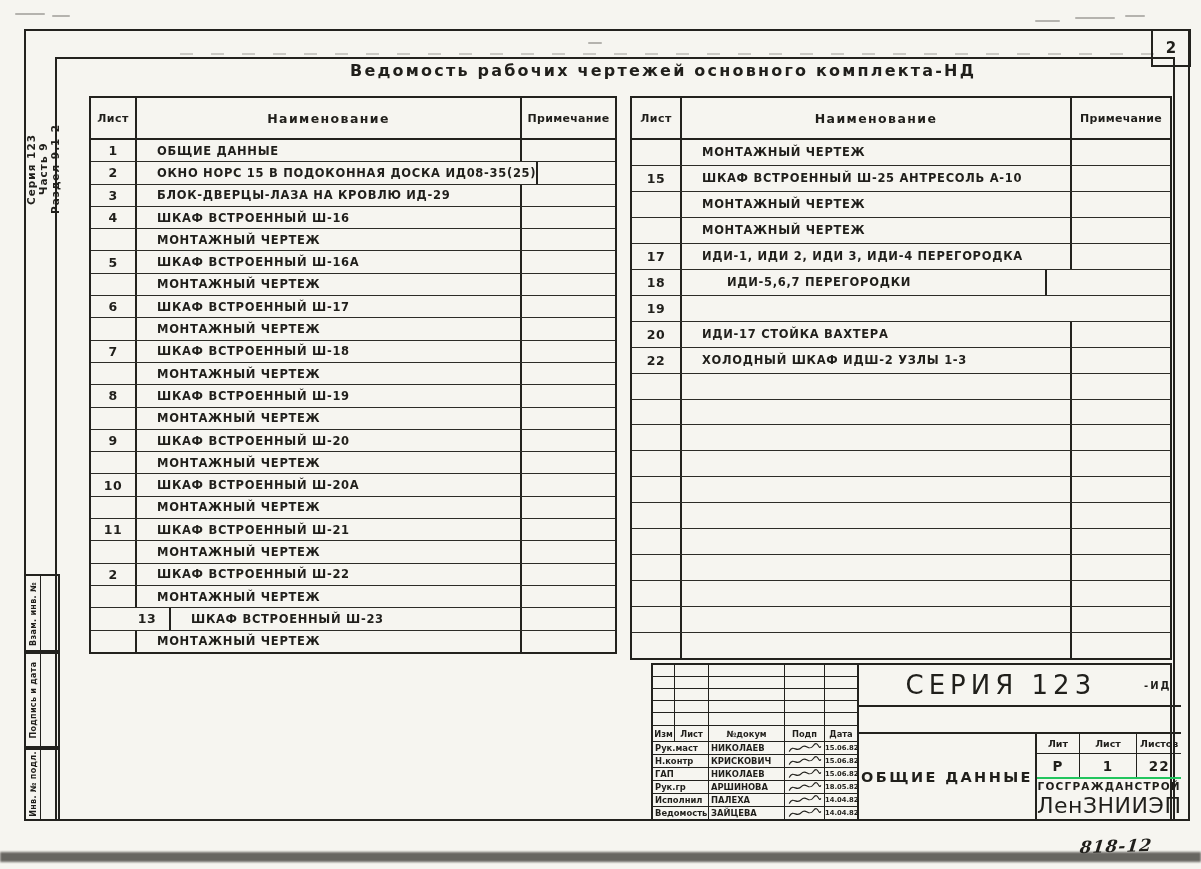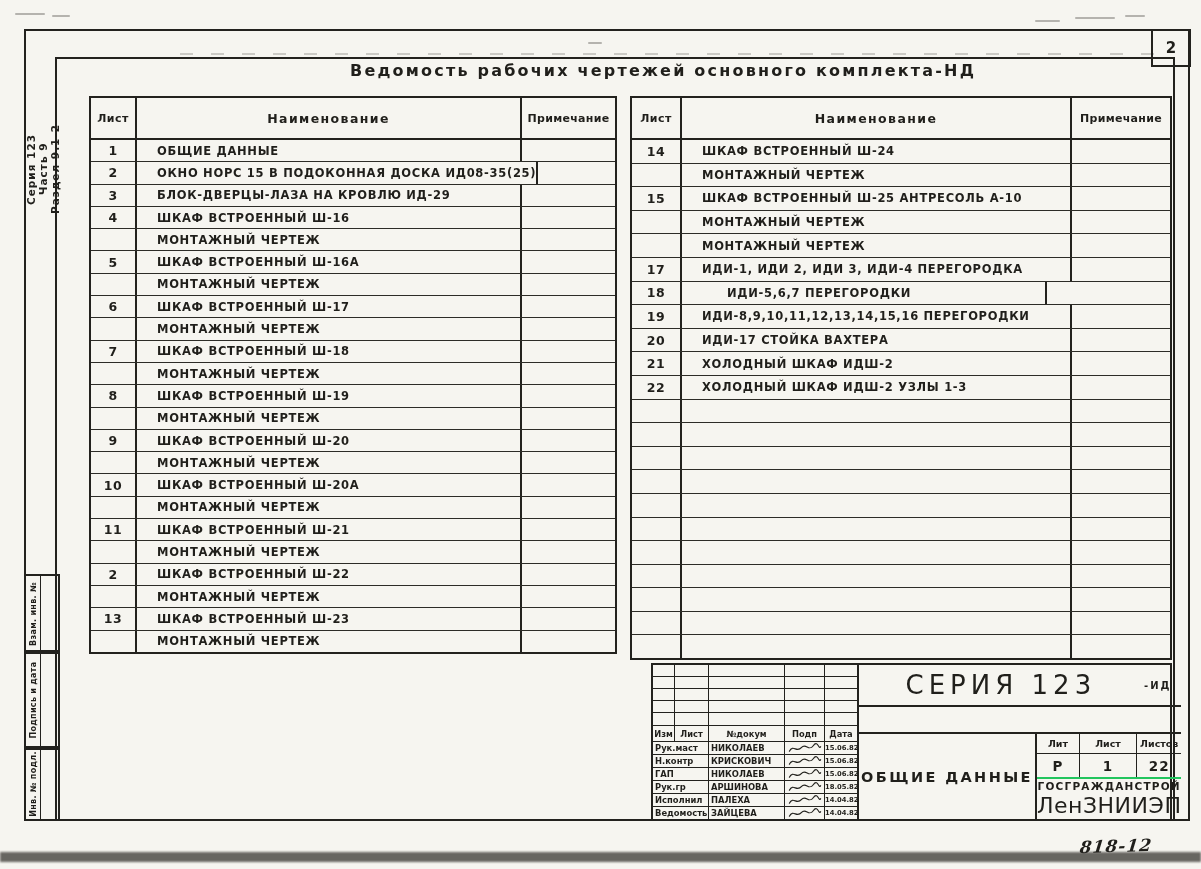--- a/index.html
+++ b/index.html
@@ -256,46 +256,41 @@
         <div class="wt-row" style="grid-template-columns: 46px 1fr 93px;">
           <div class="c-num col-border">2</div>
           <div class="c-name col-border">ШКАФ ВСТРОЕННЫЙ Ш-22</div>
           <div class="c-note"></div>
         </div>
         <div class="wt-row" style="grid-template-columns: 46px 1fr 93px;">
           <div class="c-num col-border"></div>
           <div class="c-name col-border">МОНТАЖНЫЙ ЧЕРТЕЖ</div>
           <div class="c-note"></div>
         </div>
-        <div class="wt-row" style="grid-template-columns: 46px 1fr 93px;">
+        <div class="wt-row" style="grid-template-columns: 46px 1fr 93px; padding-left: 34px;">
           <div class="c-num col-border">13</div>
           <div class="c-name col-border">ШКАФ ВСТРОЕННЫЙ Ш-23</div>
           <div class="c-note"></div>
         </div>
         <div class="wt-row" style="grid-template-columns: 46px 1fr 93px;">
           <div class="c-num col-border"></div>
           <div class="c-name col-border">МОНТАЖНЫЙ ЧЕРТЕЖ</div>
           <div class="c-note"></div>
         </div>
       </div>
   </div>
 
   <div class="wtable" style="left:630px; top:96px; width:538px; height:560px;">
     <div class="wt-head" style="grid-template-columns:50px 1fr 98px;">
       <div class="hcell col-border" style="font-size:11px; letter-spacing:.5px;">Лист</div>
       <div class="hcell col-border">Наименование</div>
       <div class="hcell" style="font-size:11px; letter-spacing:.3px;">Примечание</div>
     </div>
     <div class="wt-body" id="right-body">
         <div class="wt-row" style="grid-template-columns: 50px 1fr 98px;">
-          <div class="c-num col-border">14</div>
-          <div class="c-name col-border">ШКАФ ВСТРОЕННЫЙ Ш-24</div>
-          <div class="c-note"></div>
-        </div>
-        <div class="wt-row" style="grid-template-columns: 50px 1fr 98px;">
           <div class="c-num col-border"></div>
           <div class="c-name col-border">МОНТАЖНЫЙ ЧЕРТЕЖ</div>
           <div class="c-note"></div>
         </div>
         <div class="wt-row" style="grid-template-columns: 50px 1fr 98px;">
           <div class="c-num col-border">15</div>
           <div class="c-name col-border">ШКАФ ВСТРОЕННЫЙ Ш-25 АНТРЕСОЛЬ А-10</div>
           <div class="c-note"></div>
         </div>
         <div class="wt-row" style="grid-template-columns: 50px 1fr 98px;">
@@ -313,31 +308,25 @@
           <div class="c-name col-border">ИДИ-1, ИДИ 2, ИДИ 3, ИДИ-4 ПЕРЕГОРОДКА</div>
           <div class="c-note"></div>
         </div>
         <div class="wt-row" style="grid-template-columns: 50px 1fr 98px; gap: 25px;">
           <div class="c-num col-border">18</div>
           <div class="c-name col-border">ИДИ-5,6,7 ПЕРЕГОРОДКИ</div>
           <div class="c-note"></div>
         </div>
         <div class="wt-row" style="grid-template-columns: 50px 1fr 98px;">
           <div class="c-num col-border">19</div>
-          <div class="c-name col-border">ИДИ-8,9,10,11,12,13,14,15,16 ПЕРЕГОРОДКИ</div>
           <div class="c-note"></div>
         </div>
         <div class="wt-row" style="grid-template-columns: 50px 1fr 98px;">
           <div class="c-num col-border">20</div>
           <div class="c-name col-border">ИДИ-17 СТОЙКА ВАХТЕРА</div>
-          <div class="c-note"></div>
-        </div>
-        <div class="wt-row" style="grid-template-columns: 50px 1fr 98px;">
-          <div class="c-num col-border">21</div>
-          <div class="c-name col-border">ХОЛОДНЫЙ ШКАФ ИДШ-2</div>
           <div class="c-note"></div>
         </div>
         <div class="wt-row" style="grid-template-columns: 50px 1fr 98px;">
           <div class="c-num col-border">22</div>
           <div class="c-name col-border">ХОЛОДНЫЙ ШКАФ ИДШ-2 УЗЛЫ 1-3</div>
           <div class="c-note"></div>
         </div>
         <div class="wt-row" style="grid-template-columns: 50px 1fr 98px;">
           <div class="c-num col-border"></div>
           <div class="c-name col-border"></div>

